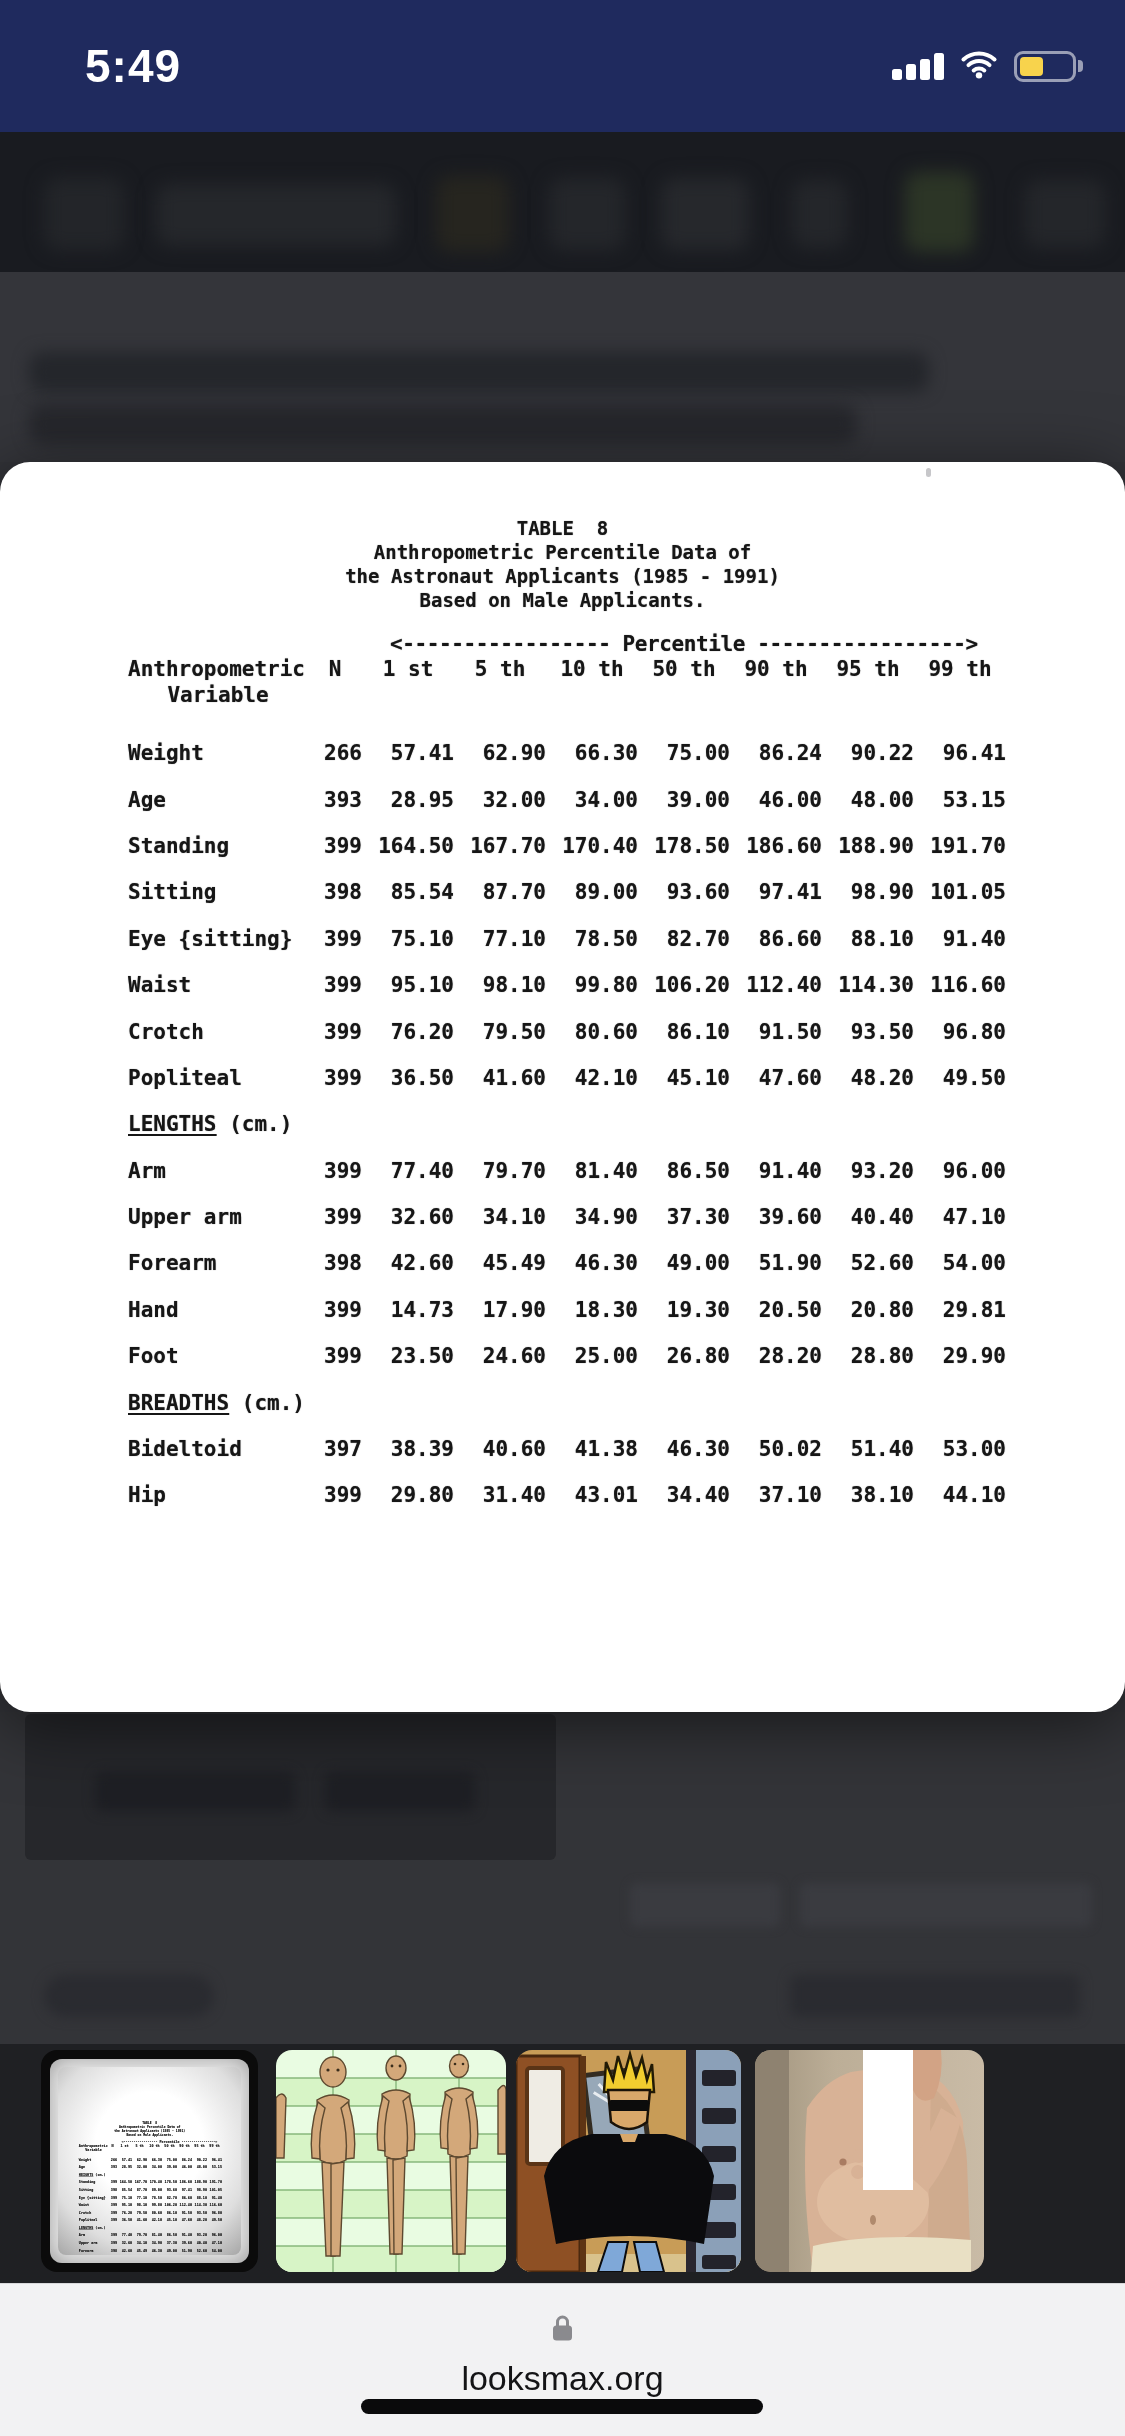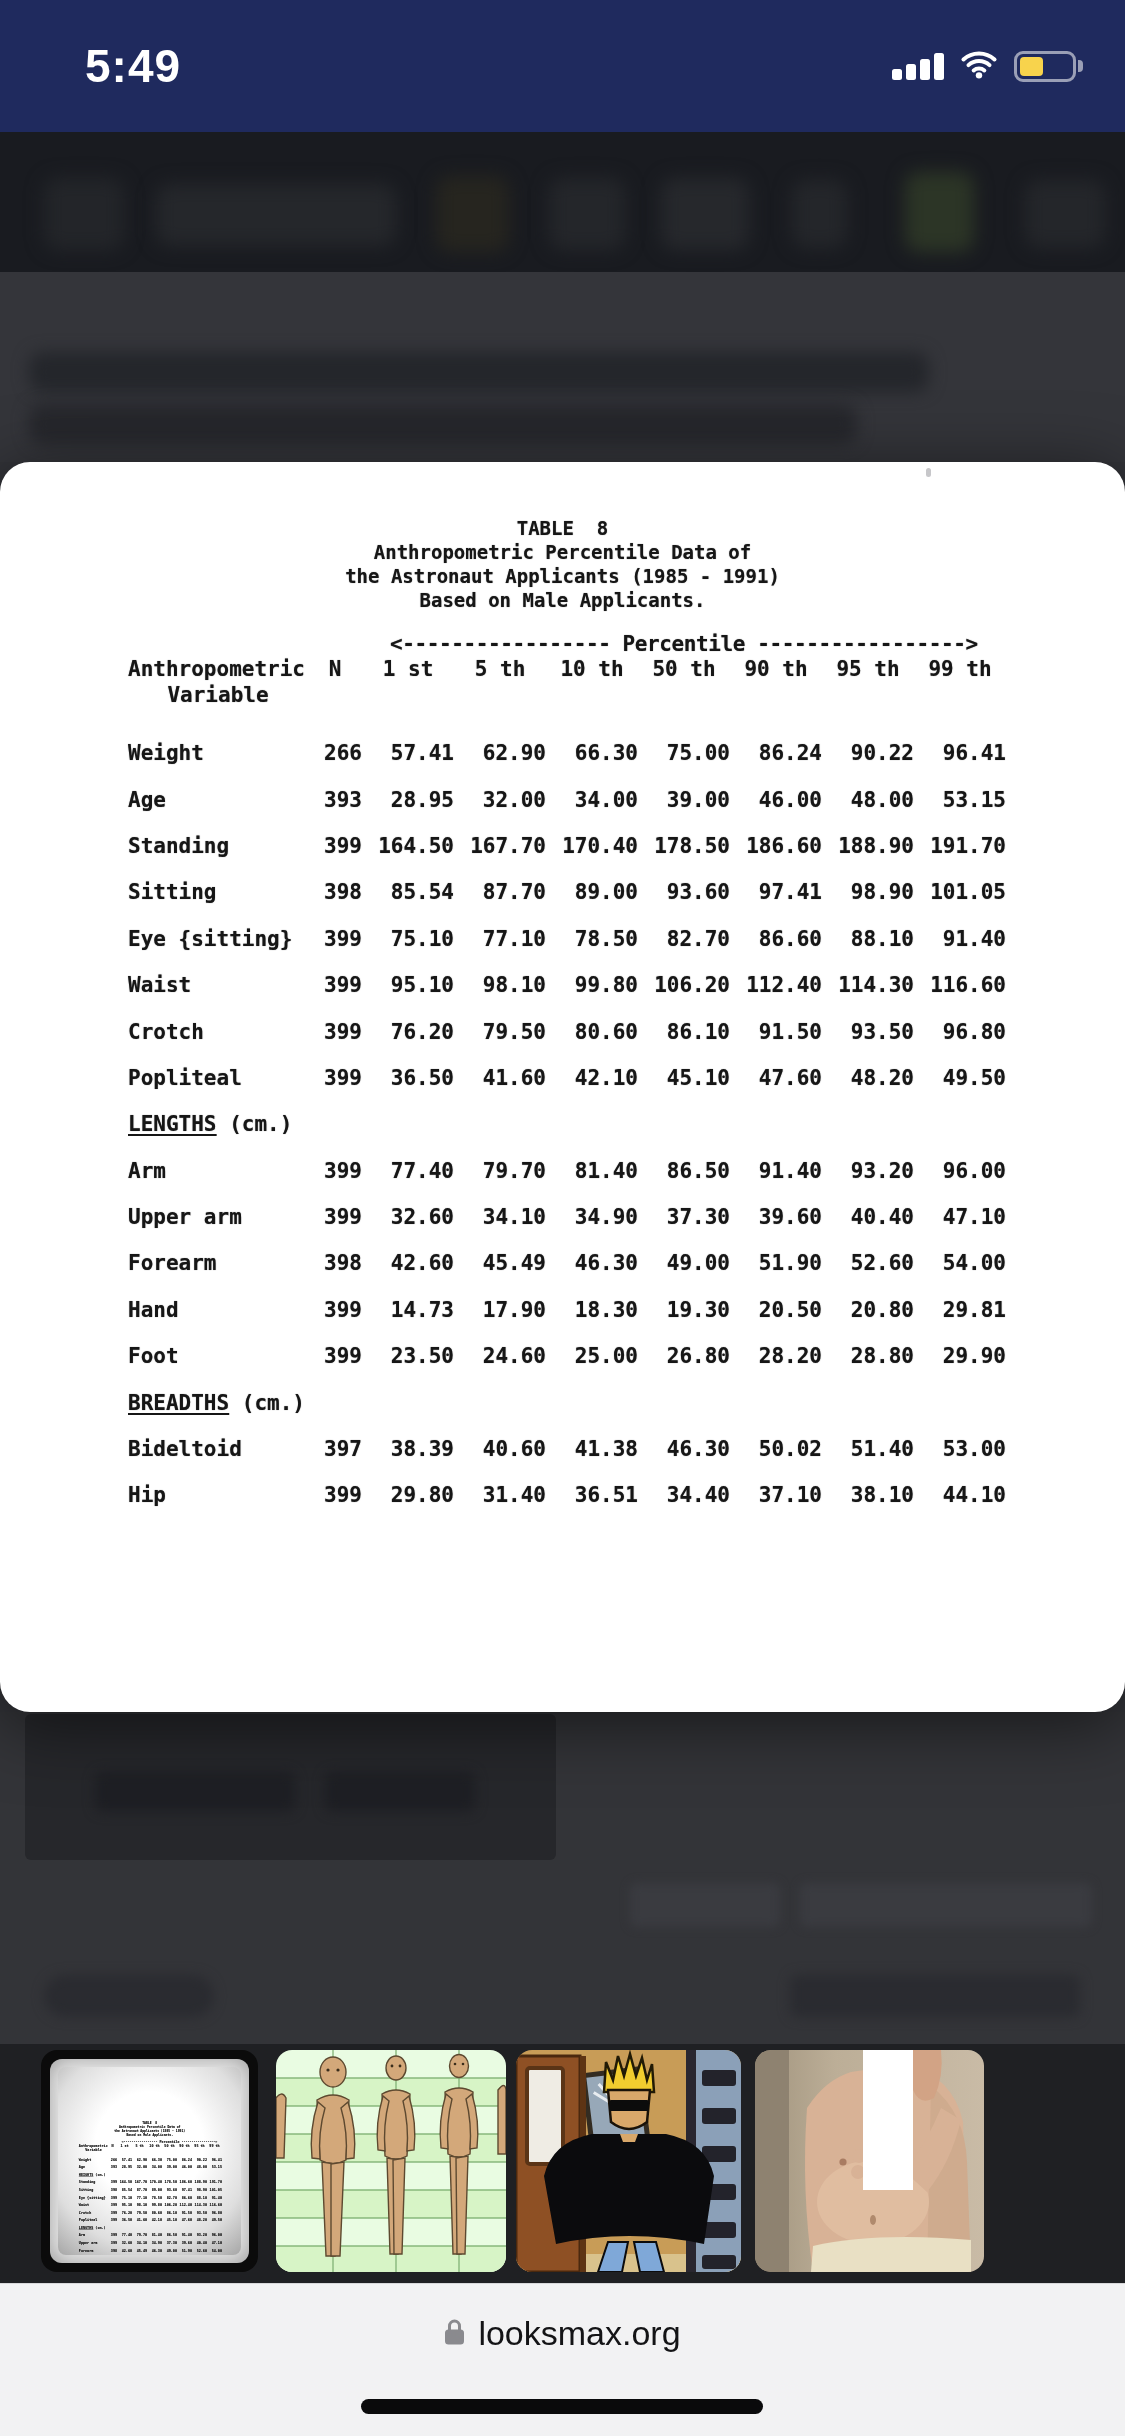--- a/index.html
+++ b/index.html
@@ -49,21 +49,21 @@
   .thumb1{left:41px;width:217px;background:#0b0b0b;}
   .mini-card{position:absolute;left:9px;top:9px;right:9px;bottom:9px;background:#f2f2f2;border-radius:12px;box-shadow:inset 0 0 26px rgba(0,0,0,.38);}
   .mini-wrap{position:absolute;left:8px;top:8px;right:8px;bottom:8px;border-radius:8px;overflow:hidden;background:radial-gradient(circle at 50% 42%,#ffffff 38%,#dedede 72%,#a6a6a6 100%);}
   .mini-scale{width:1125px;transform:scale(0.163);transform-origin:0 0;filter:grayscale(1);}
   .thumb2{left:276px;width:230px;}
   .thumb3{left:516px;width:225px;}
   .thumb4{left:755px;width:229px;}
 
   
   .url-bar{position:absolute;top:2283px;left:0;width:1125px;height:153px;background:#f2f2f3;border-top:1px solid #d8d8da;z-index:30;}
-  .url-inner{display:flex;align-items:center;justify-content:center;gap:13px;margin-top:30px;}
+  .url-inner{display:flex;align-items:center;justify-content:center;gap:13px;margin-top:30px;flex-direction:column;}
   .url-text{font-size:34px;color:#141416;}
   .home-indicator{position:absolute;left:361px;top:115px;width:402px;height:15px;border-radius:8px;background:#0a0a0b;}
 </style>
 </head>
 <body>
 
 <div class="status-bar">
   <div class="sb-time">5:49</div>
   <div class="sb-icons">
     <div class="sig">
@@ -297,21 +297,21 @@
           <div class="cell num">46.30</div>
           <div class="cell num">50.02</div>
           <div class="cell num">51.40</div>
           <div class="cell num">53.00</div>
         </div>
         <div class="row">
           <div class="cell label">Hip</div>
           <div class="cell num">399</div>
           <div class="cell num">29.80</div>
           <div class="cell num">31.40</div>
-          <div class="cell num">36.51</div>
+          <div class="cell num">43.01</div>
           <div class="cell num">34.40</div>
           <div class="cell num">37.10</div>
           <div class="cell num">38.10</div>
           <div class="cell num">44.10</div>
         </div>
       </div>
   </div>
 </div>
 
 <div class="thumb-strip">

